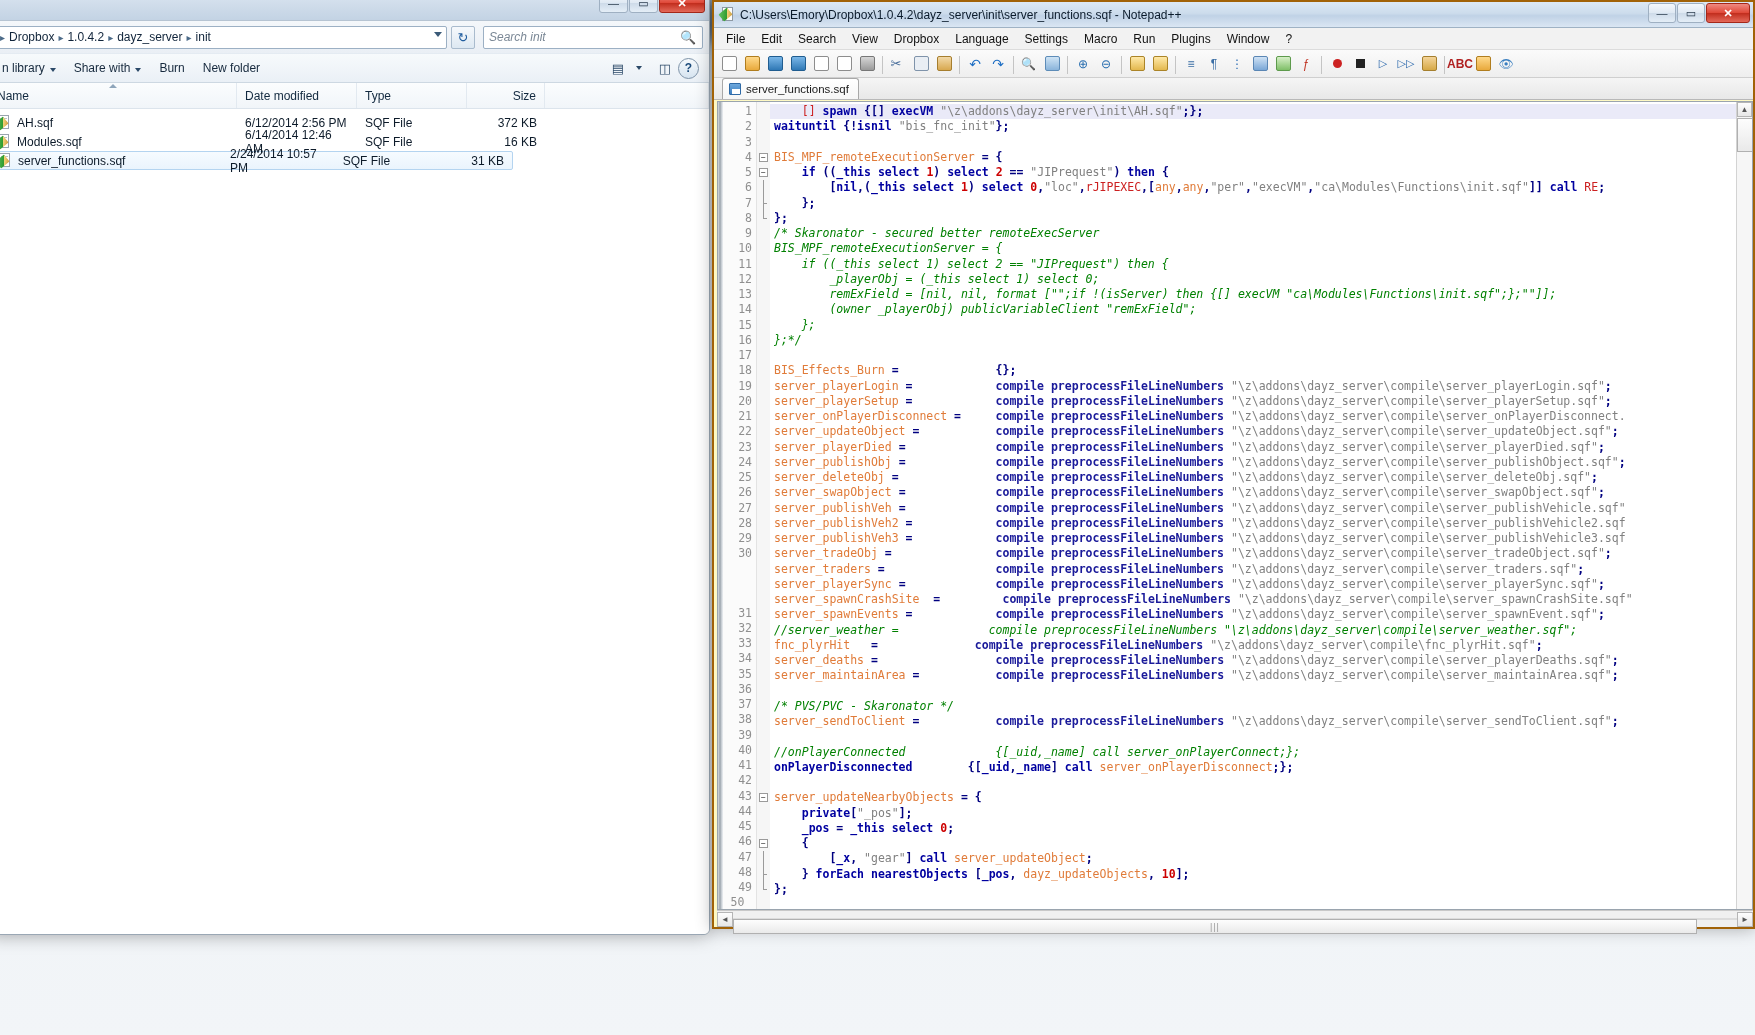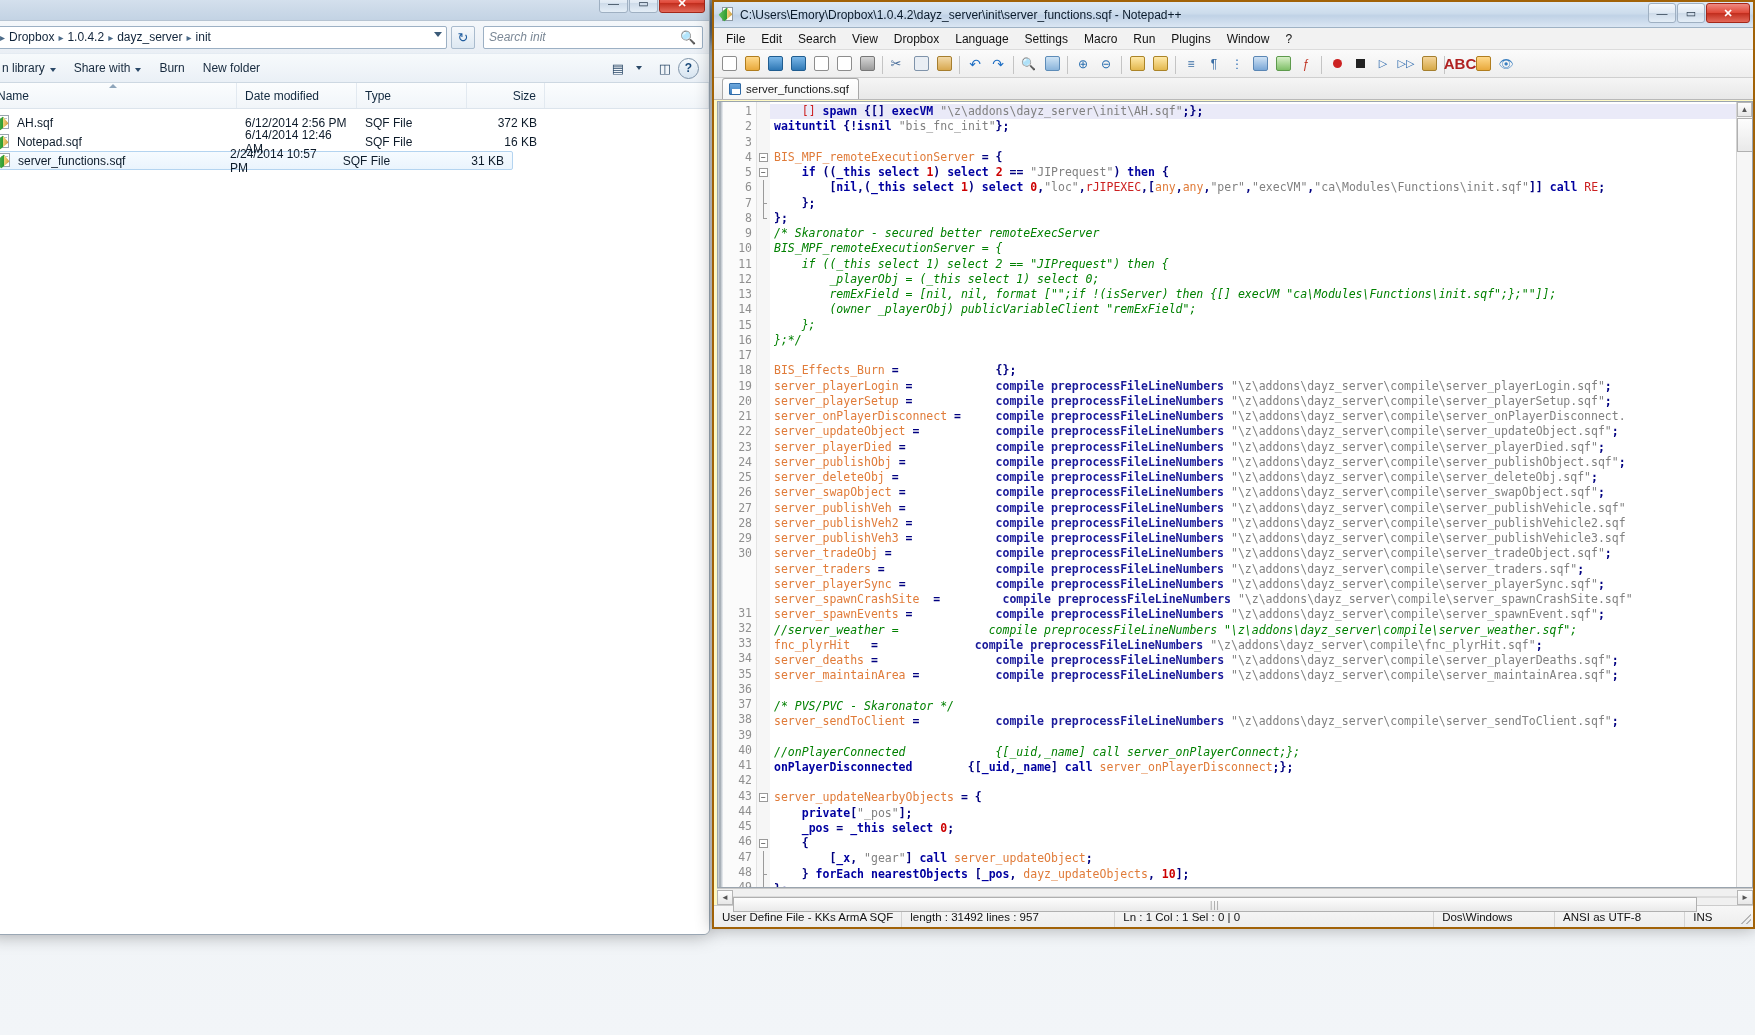--- a/index.html
+++ b/index.html
@@ -499,21 +499,21 @@
 
         <div class="file-row" style="height:19px">
           <div class="cell c-name">
             <span class="fi-icon">
               <span class="page"></span>
                 <span class="line" style="top:3px"></span>
                 <span class="line" style="top:6px"></span>
                 <span class="line" style="top:9px"></span>
                 <span class="pen"></span>
             </span>
-            <span>Notepad.sqf</span>
+            <span>Modules.sqf</span>
           </div>
           <div class="cell c-date">6/14/2014 12:46 AM</div>
           <div class="cell c-type">SQF File</div>
           <div class="cell c-size">16 KB</div>
         </div>
 
         <div class="file-row selected" style="height:19px">
           <div class="cell c-name">
             <span class="fi-icon">
               <span class="page"></span>
@@ -652,21 +652,21 @@
           <span style="color:#2060a8;font-size:11px;">▷</span>
         </span>
       <span class="tbtn">
           <span style="color:#2060a8;font-size:11px;">▷▷</span>
         </span>
       <span class="tbtn">
           <span class="gl" style="background:linear-gradient(180deg,#f4d59a,#d6a846);border:1px solid #a57f2d;"></span>
         </span>
       <span class="tsep"></span>
       <span class="tbtn">
-          <span style="color:#b02020;font-size:15px;font-weight:bold;">ABC</span>
+          <span style="color:#b02020;font-size:12px;font-weight:bold;">ABC</span>
         </span>
       <span class="tbtn">
           <span class="gl" style="background:linear-gradient(180deg,#ffd98a,#e8a93c);border:1px solid #b07d1e;"></span>
         </span>
       <span class="tbtn">
           <span style="color:#3a7fc0;font-size:12px;">👁</span>
         </span>
     </div>
 
     <div class="npp-tabbar">
@@ -757,23 +757,14 @@
     </div>
 
     <div class="npp-hscroll">
       <div class="hs-btn">◄</div>
       <div class="hs-track">
         <div class="hs-thumb">|||</div>
       </div>
       <div class="hs-btn">►</div>
     </div>
 
-    <div class="npp-status">
-      <div class="st-cell" style="width:195px">User Define File - KKs ArmA SQF</div>
-      <div class="st-cell" style="width:230px">length : 31492   lines : 957</div>
-      <div class="st-cell" style="width:345px">Ln : 1   Col : 1   Sel : 0 | 0</div>
-      <div class="st-cell" style="width:130px">Dos\Windows</div>
-      <div class="st-cell" style="width:140px">ANSI as UTF-8</div>
-      <div class="st-cell" style="width:56px;border-right:none">INS</div>
-      <div class="st-grip"></div>
-    </div>
   </div>
 </div>
 
 </body></html>

